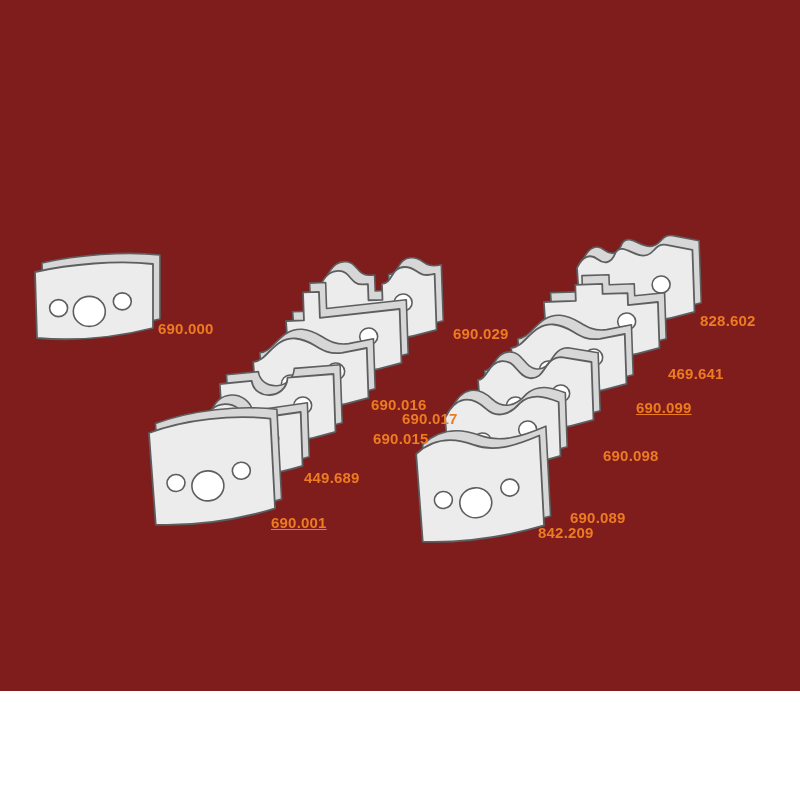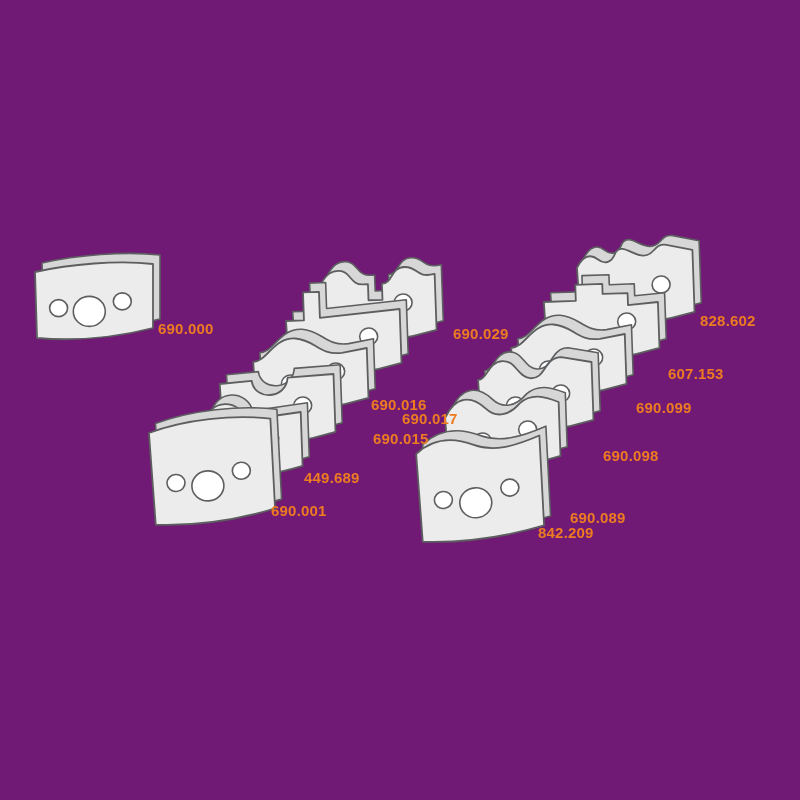--- a/index.html
+++ b/index.html
@@ -1,19 +1,19 @@
 <!DOCTYPE html>
 <html><head>
 <meta charset="utf-8">
 <style>
   html,body{margin:0;padding:0;background:#ffffff;}
   #canvas{
     position:relative;
-    width:800px;height:800px;
-    background:#701a75;
+    width:800px;height:691px;
+    background:#7f1d1d;
     overflow:hidden;
     font-family:"Liberation Sans", sans-serif;
   }
   #knife-svg{position:absolute;left:0;top:0;}
   #labels{position:absolute;left:0;top:0;width:100%;height:100%;pointer-events:none;}
   .part-label{
     position:absolute;
     font-size:15px;
     font-weight:bold;
     letter-spacing:0.2px;
@@ -107,21 +107,21 @@
         <ellipse cx="91.8" cy="60.5" rx="9" ry="8.5" fill="#ffffff" stroke="#5d5e60" stroke-width="1.6"></ellipse>
       </g>
     </svg>
   <div id="labels">
       <div class="part-label" style="left: 158px; top: 320px; color: rgb(237, 123, 33);">690.000</div>
       <div class="part-label" style="left: 437px; top: 325px; color: rgb(237, 123, 33); margin-left: 16px;">690.029</div>
       <div class="part-label" style="left: 402px; top: 362px; color: rgb(237, 123, 33); margin-top: 48px;">690.017</div>
       <div class="part-label" style="left: 371px; top: 396px; color: rgb(237, 123, 33);">690.016</div>
       <div class="part-label" style="left: 339px; top: 430px; color: rgb(237, 123, 33); margin-left: 34px;">690.015</div>
       <div class="part-label" style="left: 304px; top: 469px; color: rgb(237, 123, 33);">449.689</div>
-      <div class="part-label" style="left: 271px; top: 502px; color: rgb(237, 123, 33);">690.001</div>
+      <div class="part-label" style="left: 271px; top: 514px; color: rgb(237, 123, 33); text-decoration: underline;">690.001</div>
       <div class="part-label" style="left: 700px; top: 312px; color: rgb(237, 123, 33);">828.602</div>
-      <div class="part-label" style="left: 668px; top: 365px; color: rgb(237, 123, 33);">607.153</div>
-      <div class="part-label" style="left: 636px; top: 399px; color: rgb(237, 123, 33);">690.099</div>
+      <div class="part-label" style="left: 668px; top: 365px; color: rgb(237, 123, 33);">469.641</div>
+      <div class="part-label" style="left: 636px; top: 399px; color: rgb(237, 123, 33); text-decoration: underline;">690.099</div>
       <div class="part-label" style="left: 603px; top: 447px; color: rgb(237, 123, 33); text-align: center;">690.098</div>
       <div class="part-label" style="left: 570px; top: 509px; color: rgb(237, 123, 33); text-align: center;">690.089</div>
       <div class="part-label" style="left: 538px; top: 524px; color: rgb(237, 123, 33);">842.209</div>
     </div>
 </div>
 
 </body></html>

